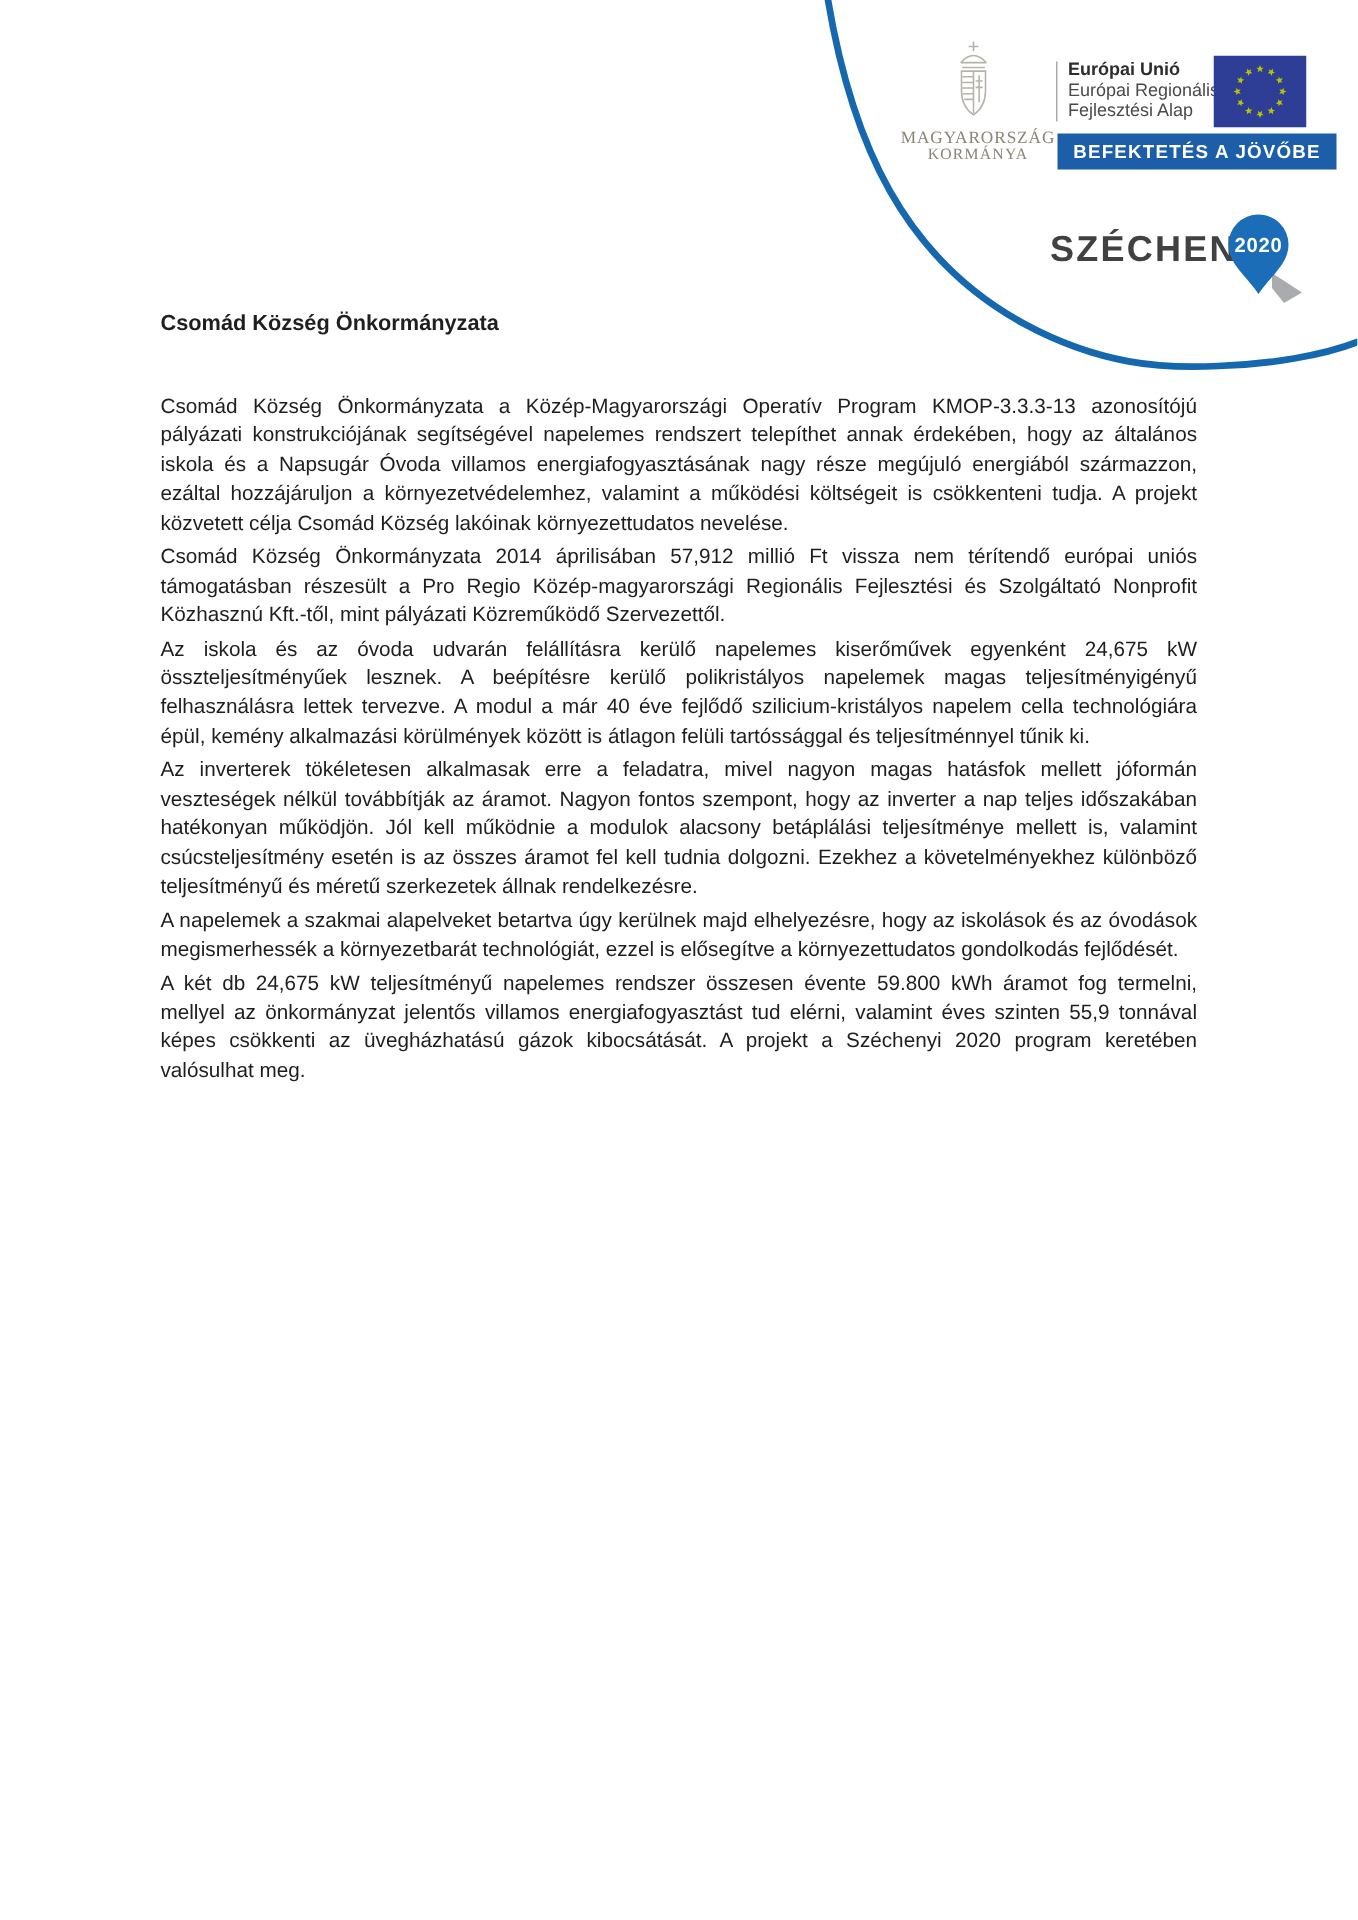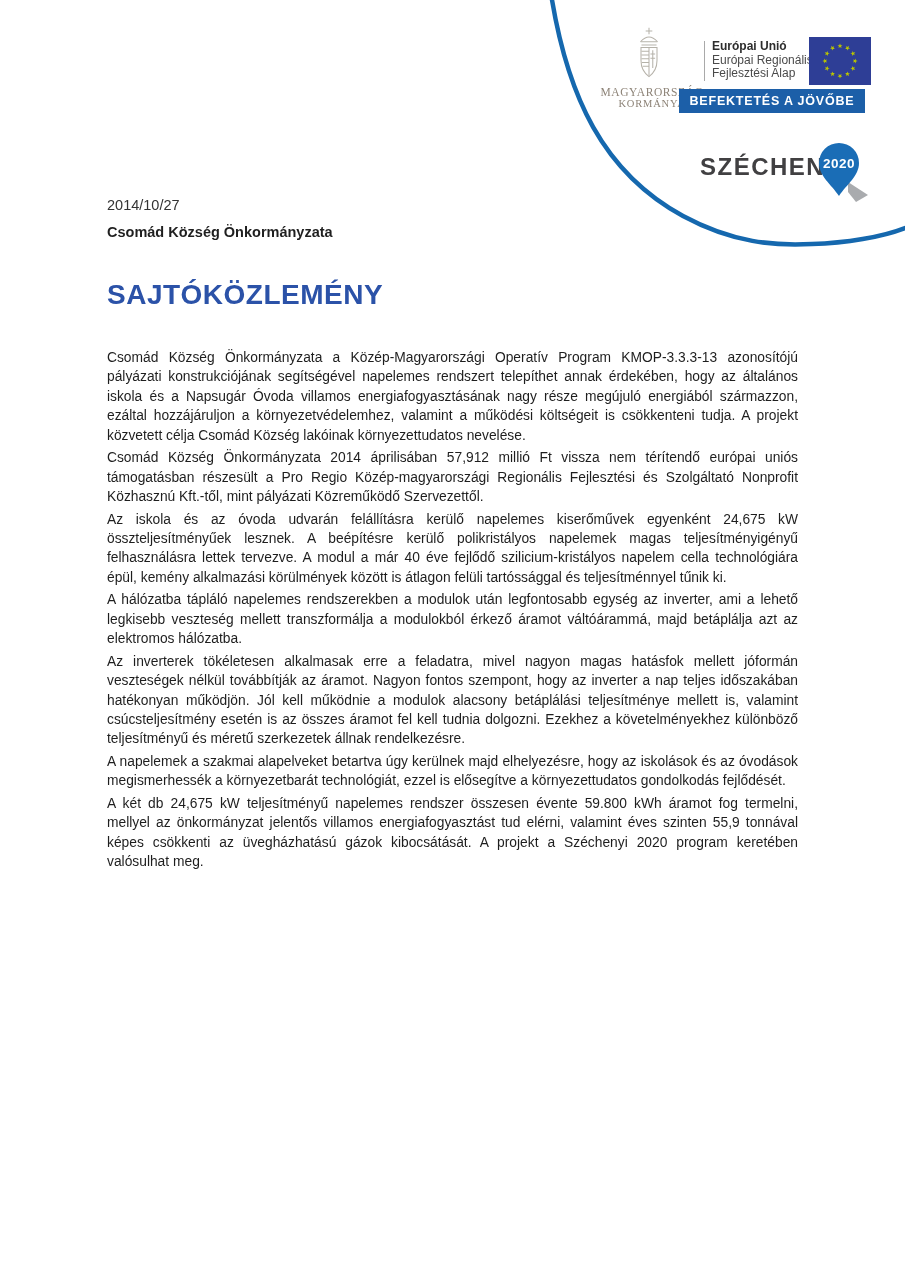--- a/index.html
+++ b/index.html
@@ -14,21 +14,21 @@
     position:absolute;left:586px;top:86px;width:132px;text-align:center;
     font-family:Liberation Serif, serif;color:#8d8377;line-height:12px;
   }
   .gov-name .l1{font-size:11.5px;letter-spacing:0.6px;}
   .gov-name .l2{font-size:10.5px;letter-spacing:0.8px;}
   .eu-divider{position:absolute;left:704px;top:41px;width:1px;height:40px;background:#a9a9a9;}
   .eu-text{position:absolute;left:712px;top:40px;line-height:13.5px;font-size:12px;color:#4a4a4a;}
   .eu-text .l1{font-weight:bold;color:#2d2d2d;}
   .eu-flag{position:absolute;left:809px;top:37px;}
   .eu-banner{
-    position:absolute;left:679px;top:89px;width:186px;height:24px;background:var(--banner_blue,#1c5fa8);
+    position:absolute;left:705px;top:89px;width:186px;height:24px;background:var(--banner_blue,#1c5fa8);
     display:flex;align-items:center;justify-content:center;
     color:#fff;font-size:12.5px;font-weight:bold;letter-spacing:0.8px;white-space:nowrap;
   }
   .szechenyi{position:absolute;left:700px;top:150px;height:60px;}
   .szechenyi-name{
     position:absolute;left:0;top:3px;font-size:24px;font-weight:bold;color:#414042;letter-spacing:1.5px;
   }
   .pin-svg{position:absolute;left:116px;top:-8px;}
   
   .content{position:absolute;left:107px;top:197px;width:691px;}
@@ -112,26 +112,23 @@
   <div class="szechenyi">
     <span class="szechenyi-name">SZÉCHENYI</span>
     <svg class="pin-svg" width="62" height="62" viewBox="0 0 62 62">
       <polygon points="32,40 52,53 40,60 32,50" fill="#a9abae"></polygon>
       <path d="M23,54 C15,42 3,34 3,21 A20,20 0 1 1 43,21 C43,34 31,42 23,54 Z" fill="#1a6db6"></path>
       <text x="23" y="26" text-anchor="middle" font-size="13.5" font-weight="600" fill="#ffffff" font-family="Liberation Sans, DejaVu Sans, sans-serif" letter-spacing="0.5">2020</text>
     </svg>
   </div>
 
   <div class="content">
-    <p class="doc-date">2014/10/27</p>
     <p class="doc-org">Csomád Község Önkormányzata</p>
-    <p class="doc-title">SAJTÓKÖZLEMÉNY</p>
 
     <p class="body-par first">Csomád Község Önkormányzata a Közép-Magyarországi Operatív Program KMOP-3.3.3-13 azonosítójú pályázati konstrukciójának segítségével napelemes rendszert telepíthet annak érdekében, hogy az általános iskola és a Napsugár Óvoda villamos energiafogyasztásának nagy része megújuló energiából származzon, ezáltal hozzájáruljon a környezetvédelemhez, valamint a működési költségeit is csökkenteni tudja. A projekt közvetett célja Csomád Község lakóinak környezettudatos nevelése.</p>
     <p class="body-par">Csomád Község Önkormányzata 2014 áprilisában 57,912 millió Ft vissza nem térítendő európai uniós támogatásban részesült a Pro Regio Közép-magyarországi Regionális Fejlesztési és Szolgáltató Nonprofit Közhasznú Kft.-től, mint pályázati Közreműködő Szervezettől.</p>
     <p class="body-par">Az iskola és az óvoda udvarán felállításra kerülő napelemes kiserőművek egyenként 24,675 kW összteljesítményűek lesznek. A beépítésre kerülő polikristályos napelemek magas teljesítményigényű felhasználásra lettek tervezve. A modul a már 40 éve fejlődő szilicium-kristályos napelem cella technológiára épül, kemény alkalmazási körülmények között is átlagon felüli tartóssággal és teljesítménnyel tűnik ki.</p>
-    <p class="body-par">A hálózatba tápláló napelemes rendszerekben a modulok után legfontosabb egység az inverter, ami a lehető legkisebb veszteség mellett transzformálja a modulokból érkező áramot váltóárammá, majd betáplálja azt az elektromos hálózatba.</p>
     <p class="body-par">Az inverterek tökéletesen alkalmasak erre a feladatra, mivel nagyon magas hatásfok mellett jóformán veszteségek nélkül továbbítják az áramot. Nagyon fontos szempont, hogy az inverter a nap teljes időszakában hatékonyan működjön. Jól kell működnie a modulok alacsony betáplálási teljesítménye mellett is, valamint csúcsteljesítmény esetén is az összes áramot fel kell tudnia dolgozni. Ezekhez a követelményekhez különböző teljesítményű és méretű szerkezetek állnak rendelkezésre.</p>
     <p class="body-par">A napelemek a szakmai alapelveket betartva úgy kerülnek majd elhelyezésre, hogy az iskolások és az óvodások megismerhessék a környezetbarát technológiát, ezzel is elősegítve a környezettudatos gondolkodás fejlődését.</p>
     <p class="body-par">A két db 24,675 kW teljesítményű napelemes rendszer összesen évente 59.800 kWh áramot fog termelni, mellyel az önkormányzat jelentős villamos energiafogyasztást tud elérni, valamint éves szinten 55,9 tonnával képes csökkenti az üvegházhatású gázok kibocsátását. A projekt a Széchenyi 2020 program keretében valósulhat meg.</p>
   </div>
 
 </div>
 
 </body></html>

